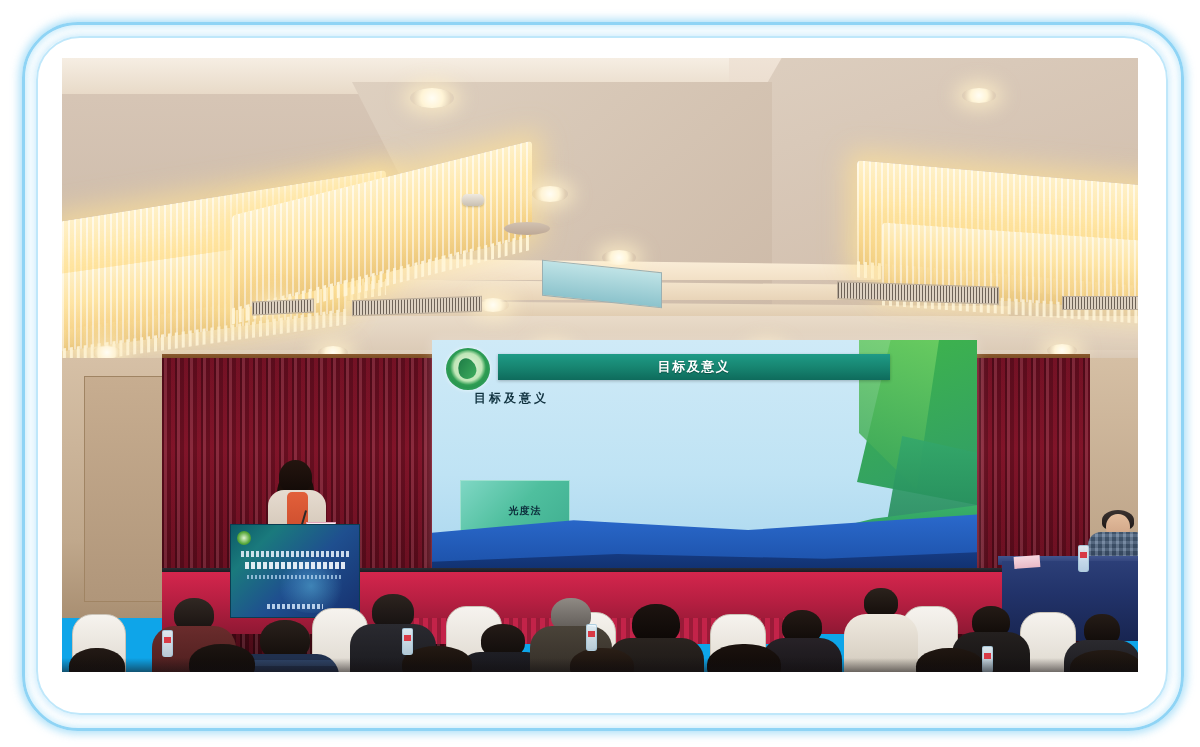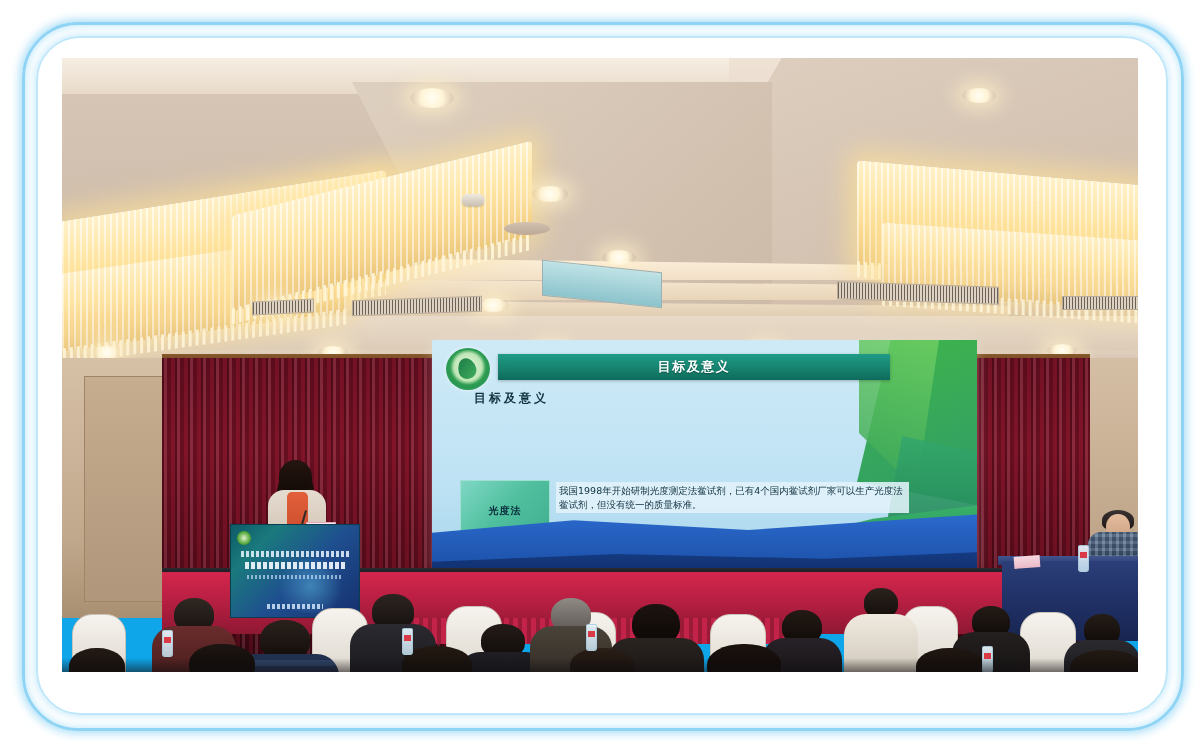--- a/index.html
+++ b/index.html
@@ -153,21 +153,21 @@
 
   .scr-heading{position:absolute;left:42px;top:50px;color:#10323f;
     font-size:12px;font-weight:bold;letter-spacing:3px;
     font-family:"DejaVu Sans",sans-serif;}
   .scr-tag{position:absolute;left:28px;width:88px;height:60px;
     background:linear-gradient(135deg,#7fd7c4 0%,#4fbf9e 50%,#3fae90 100%);
     border:1px solid #9fe0d0;display:flex;align-items:center;justify-content:center;}
   .scr-tag span{color:#0b2b3a;font-size:10px;font-weight:bold;letter-spacing:1px;
     font-family:"DejaVu Sans",sans-serif;}
   .tag-1{top:72px;}
-  .tag-2{top:140px;}
+  .tag-2{top:140px;padding-left:20px;}
   .scr-para{position:absolute;left:124px;right:68px;color:#0d2f3d;
     font-size:9.5px;line-height:13.5px;font-family:"DejaVu Sans",sans-serif;
     background:rgba(226,243,250,.88);padding:2px 3px;}
   .para-1{top:70px;}
   .para-2{top:142px;}
 
   
   .stage-floor{position:absolute;left:100px;top:514px;right:0;height:62px;
     background:linear-gradient(180deg,#d4264d 0%,#b81f42 45%,#8f1833 100%);}
   .stage-skirt{position:absolute;left:330px;top:560px;width:420px;height:26px;
@@ -309,21 +309,20 @@
       <div class="scr-titlebar">
         <span class="scr-title">目标及意义</span>
       </div>
 
       <div class="scr-heading">目标及意义</div>
 
 
       <div class="scr-tag tag-2">
         <span>光度法</span>
       </div>
-      <div class="scr-para para-2">我国1998年开始研制光度测定法鲎试剂，已有4个国内鲎试剂厂家可以生产光度法鲎试剂，但没有统一的质量标准。</div>
 
       <div class="scr-wave-green"></div>
       <div class="scr-wave-blue"></div>
       <div class="scr-wave-dk"></div>
     </div>
 
     <div class="stage-edge"></div>
     <div class="stage-floor"></div>
     <div class="stage-skirt"></div>
 

